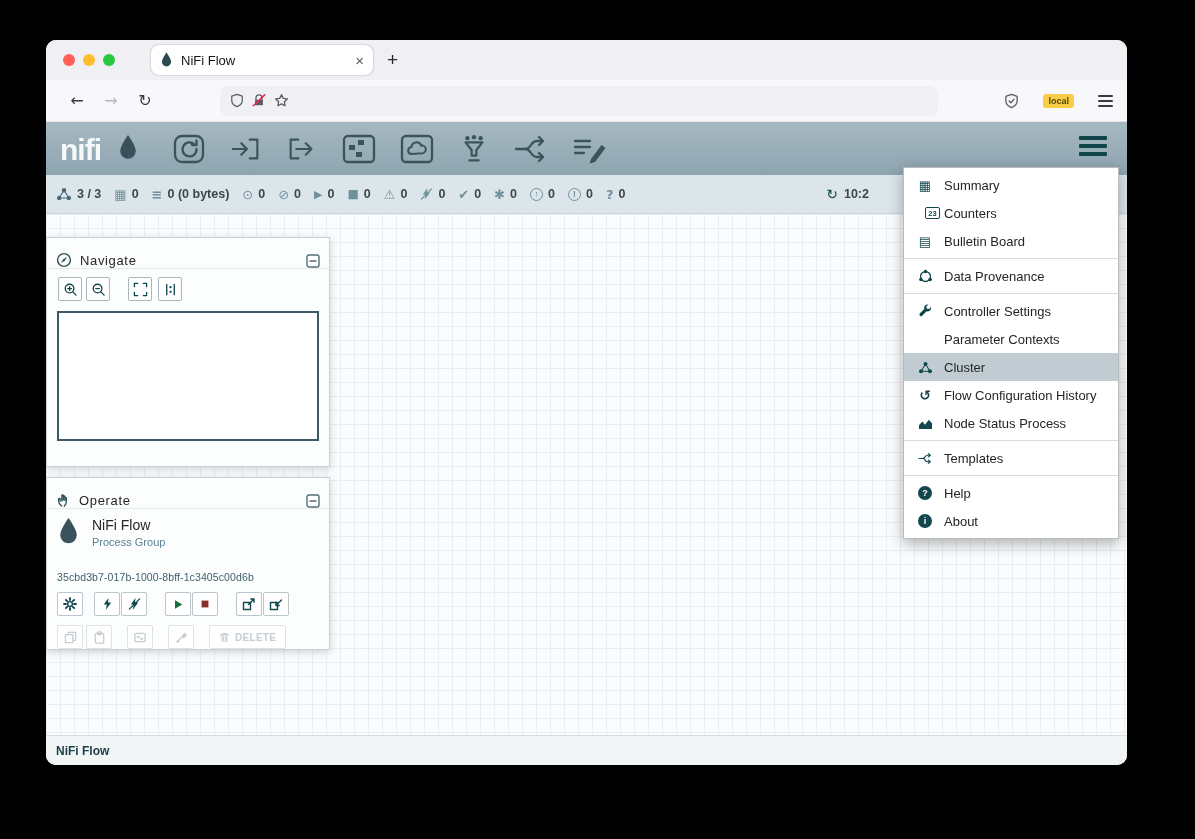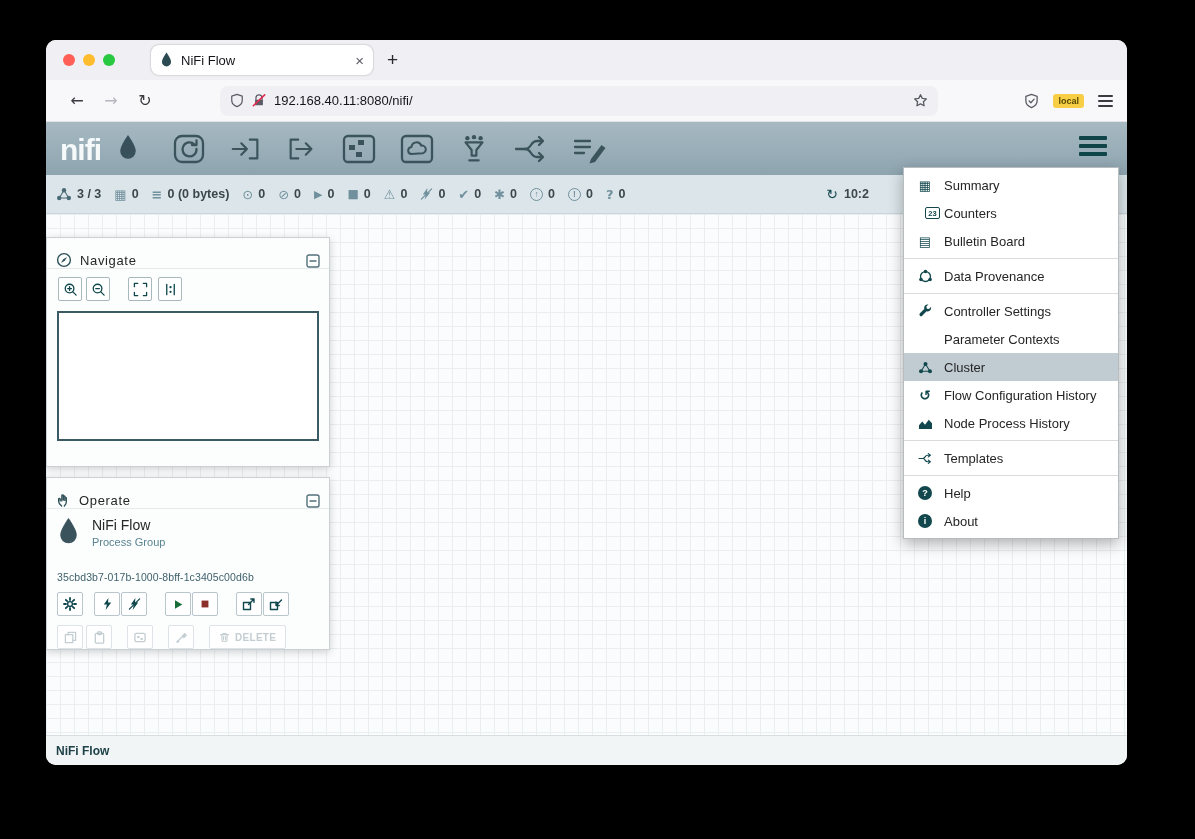--- a/index.html
+++ b/index.html
@@ -18,21 +18,21 @@
          box-shadow:0 0 2px rgba(0,0,0,.35); display:flex; align-items:center; padding:0 9px; gap:8px; }
   .tab-title { flex:1; font-size:13px; color:#15141a; white-space:nowrap; overflow:hidden; }
   .tab-close { font-size:15px; color:#5b5b66; line-height:1; }
   .newtab { margin-left:14px; font-size:19px; color:#2a2a2e; font-weight:400; }
   .navbar { height:42px; background:#f8f8fa; border-bottom:1px solid #e2e2e8; display:flex; align-items:center; padding:0 14px; }
   .navbtn { width:34px; text-align:center; font-size:16px; color:#3a3a40; font-family:"DejaVu Sans",sans-serif; }
   .navbtn.disabled { color:#b7b7c0; }
   .urlbar { margin-left:58px; width:718px; height:30px; background:#f0f0f4; border-radius:8px;
             display:flex; align-items:center; padding:0 10px; gap:8px; }
   .url-text { flex:1; font-size:13px; color:#15141a; }
-  .nav-right { margin-left:auto; display:flex; align-items:center; gap:14px;text-align:center; }
+  .nav-right { margin-left:auto; display:flex; align-items:center; gap:24px;text-align:center; }
   .profile-badge { background:#f7ce46; color:#584a00; font-size:9px; font-weight:bold; padding:2px 5px; border-radius:3px; }
   .ff-burger { display:flex; flex-direction:column; gap:3px; }
   .ff-burger i { width:15px; height:2px; background:#3a3a40; border-radius:1px; }
 
   
   .nifi-header { height:53px; background:linear-gradient(#a7b9c2,#8da4af); display:flex; align-items:center; position:relative; }
   .logo { display:flex; align-items:flex-end; margin-left:14px; gap:16px; }
   .logo-text { font-size:30px; font-weight:bold; color:#f6f9fa; letter-spacing:-1px; line-height:.9; }
   .components { display:flex; align-items:center; gap:22px; margin-left:32px; color:#3b545c; }
   .comp { display:flex; align-items:center; }
@@ -137,21 +137,20 @@
               <path class="sk1" d="M8 1l6 2v5c0 3.6-2.7 5.7-6 7-3.3-1.3-6-3.4-6-7V3z"></path>
             </svg>
         </span>
         <span>
           <svg width="14" height="15" viewBox="0 0 16 16">
             <path class="sk1" style="color:#5b5b66" d="M4.5 7V5a3.5 3.5 0 0 1 7 0v2"></path>
             <rect class="fl" style="color:#5b5b66" x="3.5" y="7" width="9" height="6.5" rx="1"></rect>
             <path d="M1.5 14L14.5 1.5" style="stroke:#e22850;stroke-width:1.8;fill:none;stroke-linecap:round"></path>
           </svg>
         </span>
-        <span class="url-text">192.168.40.11:8080/nifi/</span>
         <span style="color:#5b5b66">
           <svg width="15" height="15" viewBox="0 0 16 16">
               <path class="sk1" d="M8 1.8l1.9 3.9 4.3.6-3.1 3 .7 4.3L8 11.6l-3.8 2 .7-4.3-3.1-3 4.3-.6z"></path>
             </svg>
         </span>
       </div>
       <div class="nav-right">
         <span style="color:#5b5b66">
           <svg width="15" height="16" viewBox="0 0 16 16">
               <path class="sk1" d="M8 1l6 2v5c0 3.6-2.7 5.7-6 7-3.3-1.3-6-3.4-6-7V3z"></path>
@@ -533,21 +532,21 @@
       <div class="menu-item">
         <span class="mic" style="font-weight:bold;font-size:14px">↺</span>
         <span>Flow Configuration History</span>
       </div>
       <div class="menu-item">
         <span class="mic">
           <svg width="15" height="13" viewBox="0 0 16 14">
               <path class="fl" d="M1 13V9l3.5-4.2 3 3.6L11.5 3 15 6.6V13z"></path>
             </svg>
         </span>
-        <span>Node Process History</span>
+        <span>Node Status Process</span>
       </div>
       <div class="menu-sep"></div>
       <div class="menu-item">
         <span class="mic">
           <svg width="15" height="13" viewBox="0 0 18 16" class="sk1">
               <path d="M1 8h4.5"></path>
               <path d="M5.5 8c3.5 0 2.5-4 6-4h2.5"></path>
               <path d="M5.5 8c3.5 0 2.5 4 6 4h2.5"></path>
               <path d="M12.5 2l2.5 2-2.5 2"></path>
               <path d="M12.5 10l2.5 2-2.5 2"></path>

